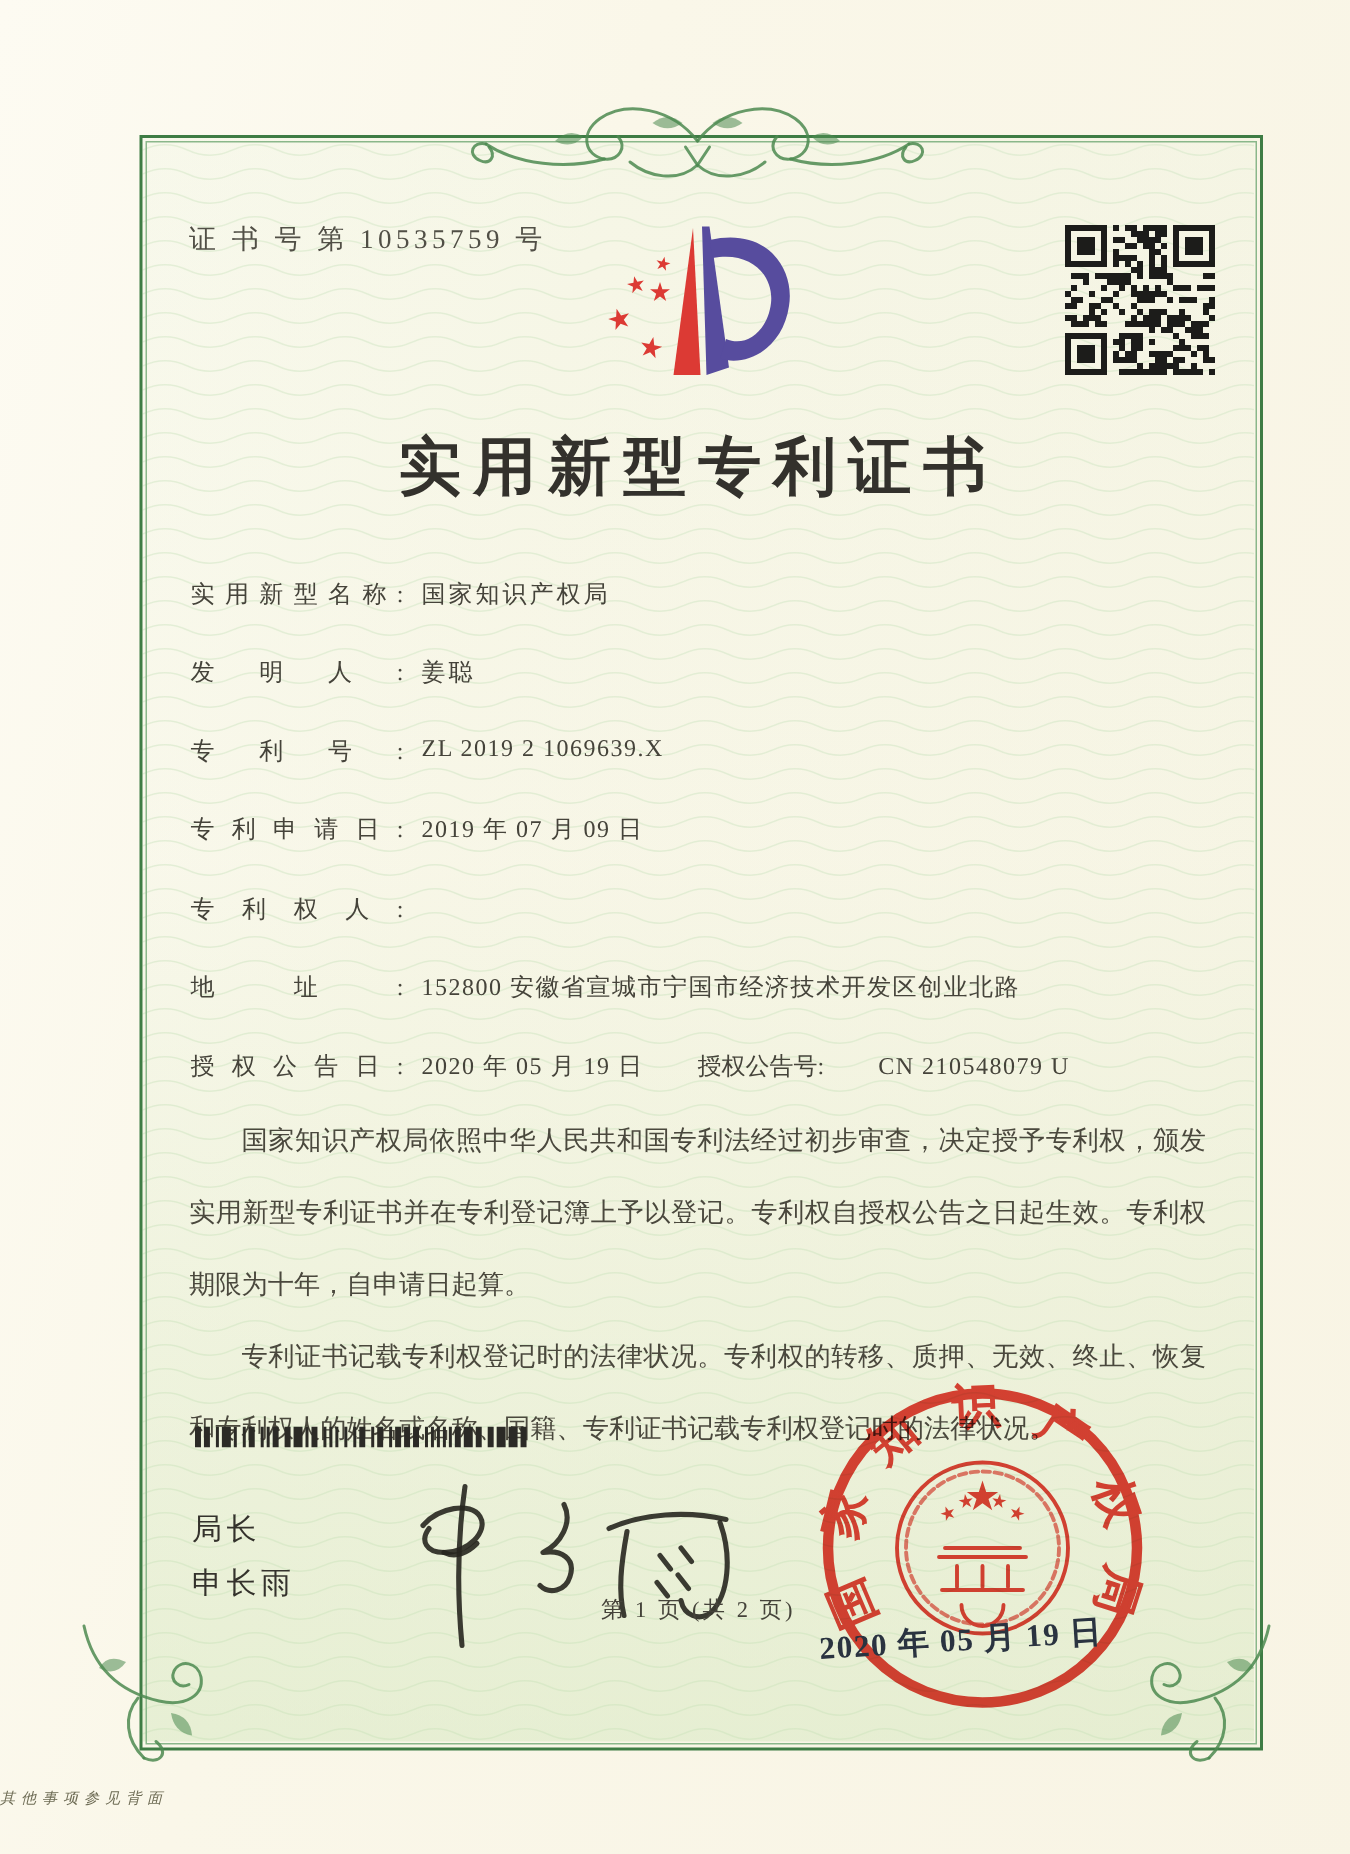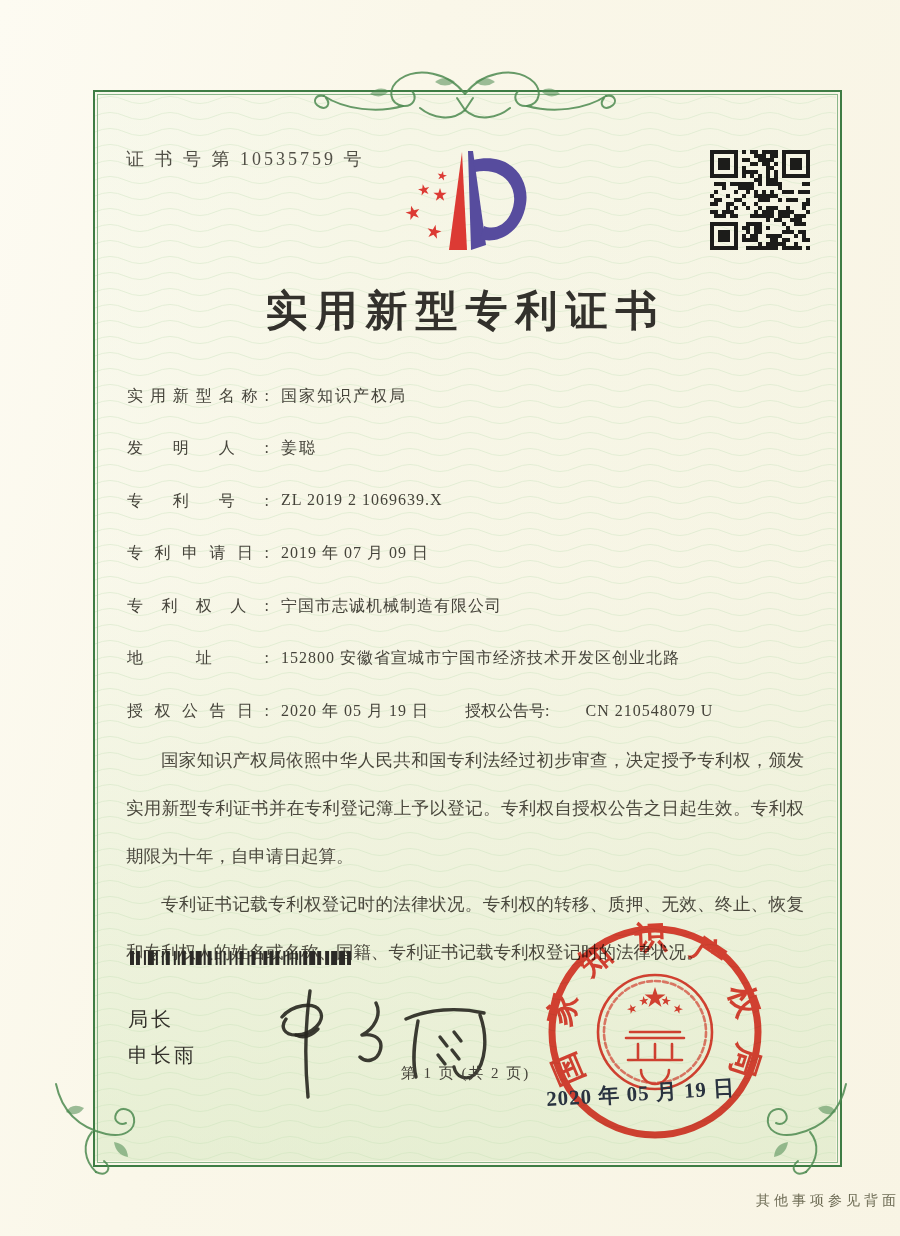--- a/index.html
+++ b/index.html
@@ -30,22 +30,22 @@
   .body-text{left:126px;top:736px;width:678px;font-size:17.5px;line-height:48px;
              color:#4a483d;text-align:justify;}
   .body-text p{margin:0;text-indent:2em;}
   .signer{font-family:"Liberation Sans","DejaVu Sans",sans-serif;font-size:20px;
           color:#34322c;letter-spacing:3px;font-weight:500;}
   .seal-wrap{left:538px;top:920px;width:234px;height:234px;mix-blend-mode:multiply;opacity:.95;}
   .seal-date{left:546px;top:1078px;width:232px;font-size:21px;font-weight:bold;
              color:#2a3340;transform:rotate(-3.5deg);letter-spacing:1px;white-space:nowrap;}
   .page-info{left:93px;top:1064px;width:745px;text-align:center;font-size:15px;
              letter-spacing:2px;color:#45433a;}
-  .back-note{left:0;top:1192px;width:900px;text-align:right;font-size:14px;
-             letter-spacing:4px;color:#6e6c55;}
+  .back-note{left:0;top:1192px;width:900px;text-align:left;font-size:10px;
+             letter-spacing:4px;color:#6e6c55;font-style:italic;}
   .seal-ring{fill:none;stroke:var(--seal-red);stroke-width:7;}
   .seal-stroke{fill:none;stroke:var(--seal-red);stroke-width:2.6;stroke-linecap:round;}
   .seal-text{fill:var(--seal-red);font-size:32px;font-weight:bold;
              font-family:"Liberation Serif",serif;}
   .sig-stroke{fill:none;stroke:var(--sig-ink);stroke-width:3.4;stroke-linecap:round;
               stroke-linejoin:round;opacity:.9;}
   .orn{fill:none;stroke:var(--green);stroke-width:2;stroke-linecap:round;opacity:.85;}
   .orn-f{fill:var(--green);opacity:.55;stroke:none;}
   .star-red{color:var(--logo-red);}
   .star-seal{color:var(--seal-red);}
@@ -456,21 +456,20 @@
   <div class="row" style="top:491px">
     <span class="f-label">专利号:</span>
     <span class="f-value">ZL 2019 2 1069639.X</span>
   </div>
   <div class="row" style="top:543px">
     <span class="f-label">专利申请日:</span>
     <span class="f-value">2019 年 07 月 09 日</span>
   </div>
   <div class="row" style="top:596px">
     <span class="f-label">专利权人:</span>
-    <span class="f-value">宁国市志诚机械制造有限公司</span>
   </div>
   <div class="row" style="top:648px">
     <span class="f-label">地址:</span>
     <span class="f-value">152800 安徽省宣城市宁国市经济技术开发区创业北路</span>
   </div>
   <div class="row" style="top:701px">
     <span class="f-label">授权公告日:</span>
     <span class="f-value">2020 年 05 月 19 日</span>
     <span class="grant2">
       <span class="f-label">授权公告号:</span>

